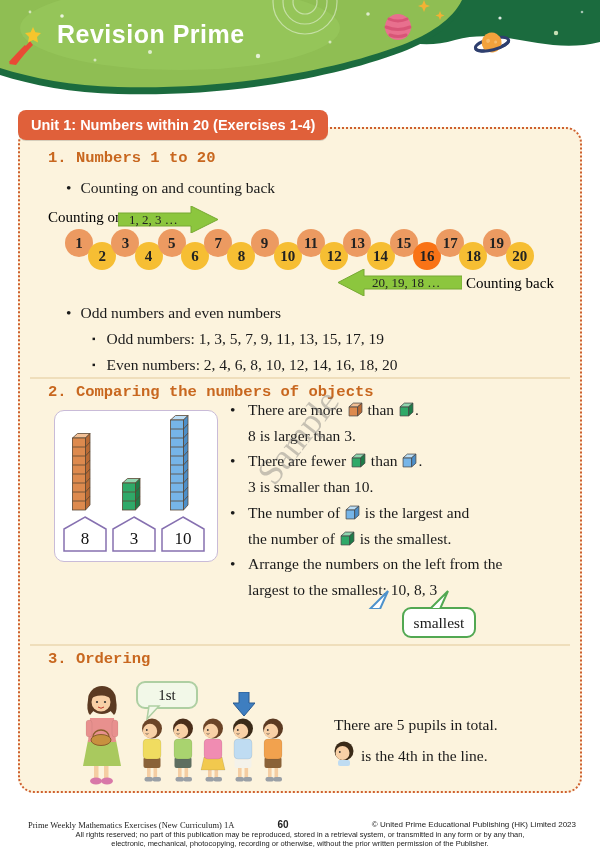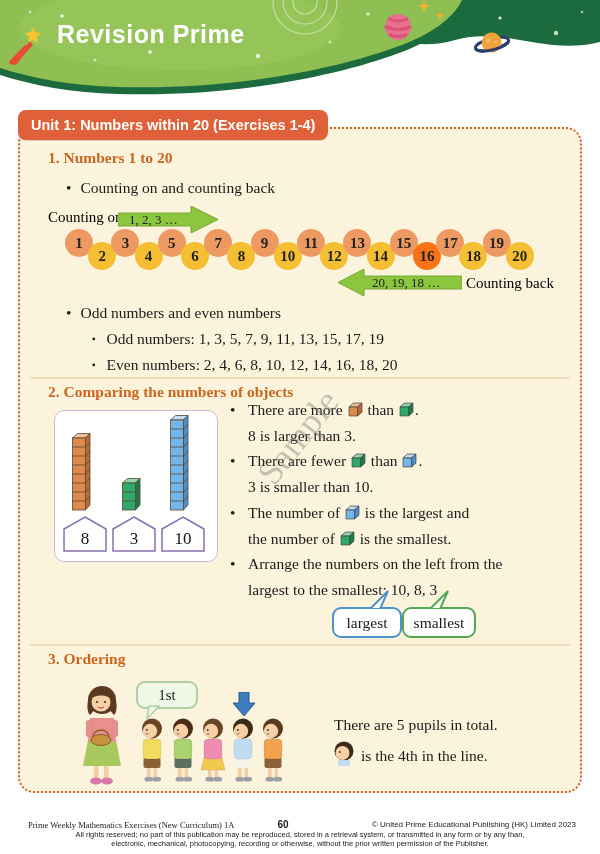--- a/index.html
+++ b/index.html
@@ -15,21 +15,21 @@
   
   .unit-badge{position:absolute;left:18px;top:110px;background:#E0603A;border-radius:8px;
               padding:6px 13px;z-index:5;box-shadow:0 1px 0 rgba(0,0,0,.15);}
   .unit-badge span{font-family:"Liberation Sans","DejaVu Sans",sans-serif;font-weight:bold;
                    font-size:14.5px;color:#fff;}
 
   
   .content-box{position:absolute;left:18px;top:127px;width:560px;height:662px;background:#FCF3DD;
                border:2px dotted #CE5F2E;border-radius:16px;}
 
-  .sec-heading{position:absolute;font-family:Liberation Serif, serif;
+  .sec-heading{position:absolute;font-family:Liberation Mono, monospace;
                font-weight:bold;font-size:15.5px;color:#C8671F;z-index:3;}
   .body-text{position:absolute;font-size:15.5px;z-index:3;}
   .dot::before{content:"•";margin-right:9px;}
   .sq{padding-left:0;}
   .sq::before{content:"▪";font-size:10px;margin-right:11px;vertical-align:2px;}
   .blue-label{position:absolute;font-size:15px;color:#000000;z-index:3;}
   .arrow-text{position:absolute;font-size:13px;color:#222;z-index:4;}
 
   
   #circles{position:absolute;left:65px;top:229px;width:480px;height:56px;z-index:3;}
@@ -291,21 +291,20 @@
       <div class="cmp-line bulleted" style="top: 555.2px;"><span>Arrange the numbers on the left from the</span></div>
       <div class="cmp-line" style="top: 580.9px;"><span>largest to the smallest: 10, 8, 3</span></div>
     </div>
 
   <svg class="tail" style="left:366px;top:589px;" width="26" height="20" viewBox="0 0 26 20">
     <polygon points="4,20 22,2 14,20" fill="#fff" stroke="#4E92CC" stroke-width="2"></polygon>
   </svg>
   <svg class="tail" style="left:426px;top:589px;" width="26" height="20" viewBox="0 0 26 20">
     <polygon points="4,20 22,2 14,20" fill="#fff" stroke="#52A852" stroke-width="2"></polygon>
   </svg>
-  <div class="bubble blue" style="left:332px;top:607px;width:66px;height:27px;">largest</div>
   <div class="bubble green" style="left:402px;top:607px;width:70px;height:27px;">smallest</div>
 
   <div class="divider" style="top:644px;"></div>
 
   <div class="sec-heading" style="left:48px;top:650px;">3. Ordering</div>
 
   <div class="person" style="left:70px;top:684px;"><svg width="64" height="102" viewBox="0 0 64 102">
     <rect x="24" y="80" width="4.5" height="15" fill="#F5CDA2"></rect>
     <rect x="34" y="80" width="4.5" height="15" fill="#F5CDA2"></rect>
     <ellipse cx="26" cy="97" rx="6" ry="3.5" fill="#D878A8"></ellipse>

